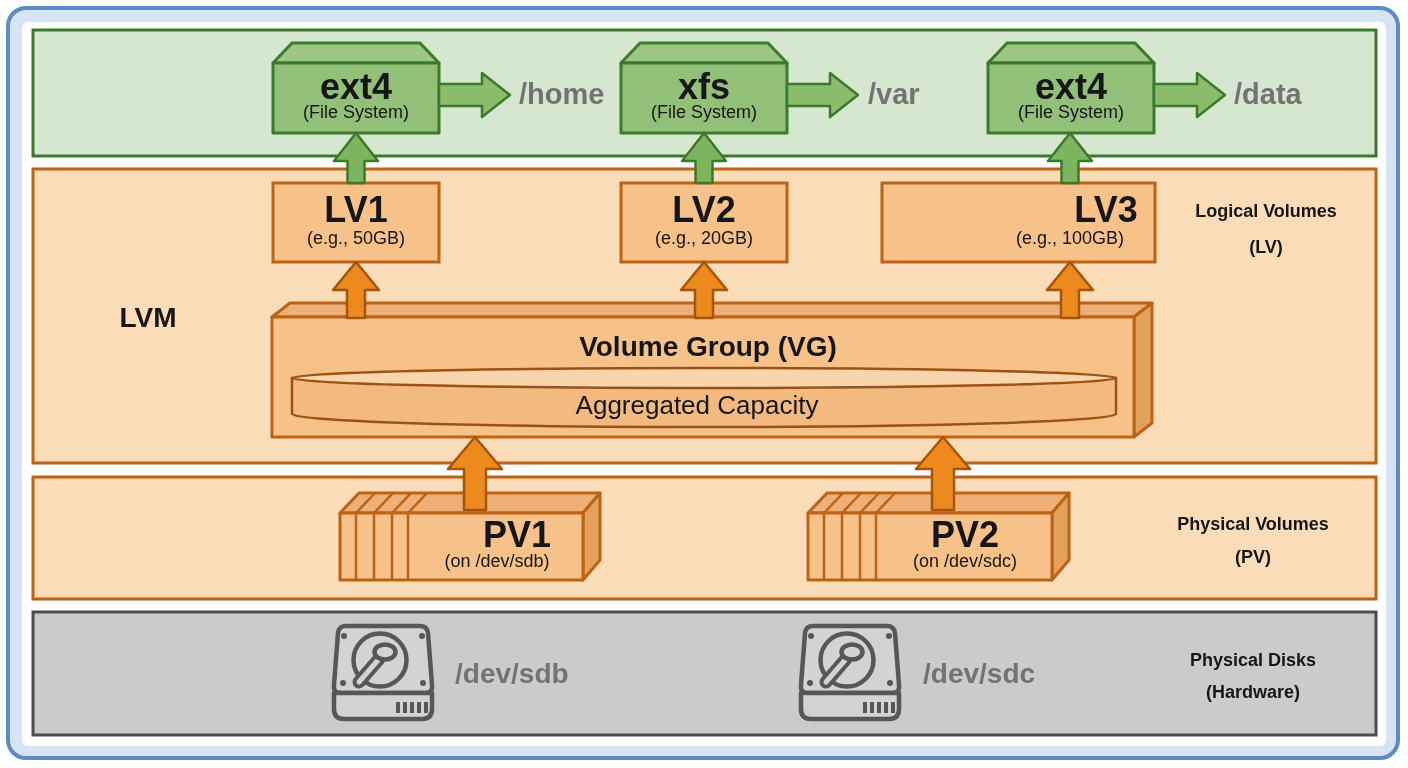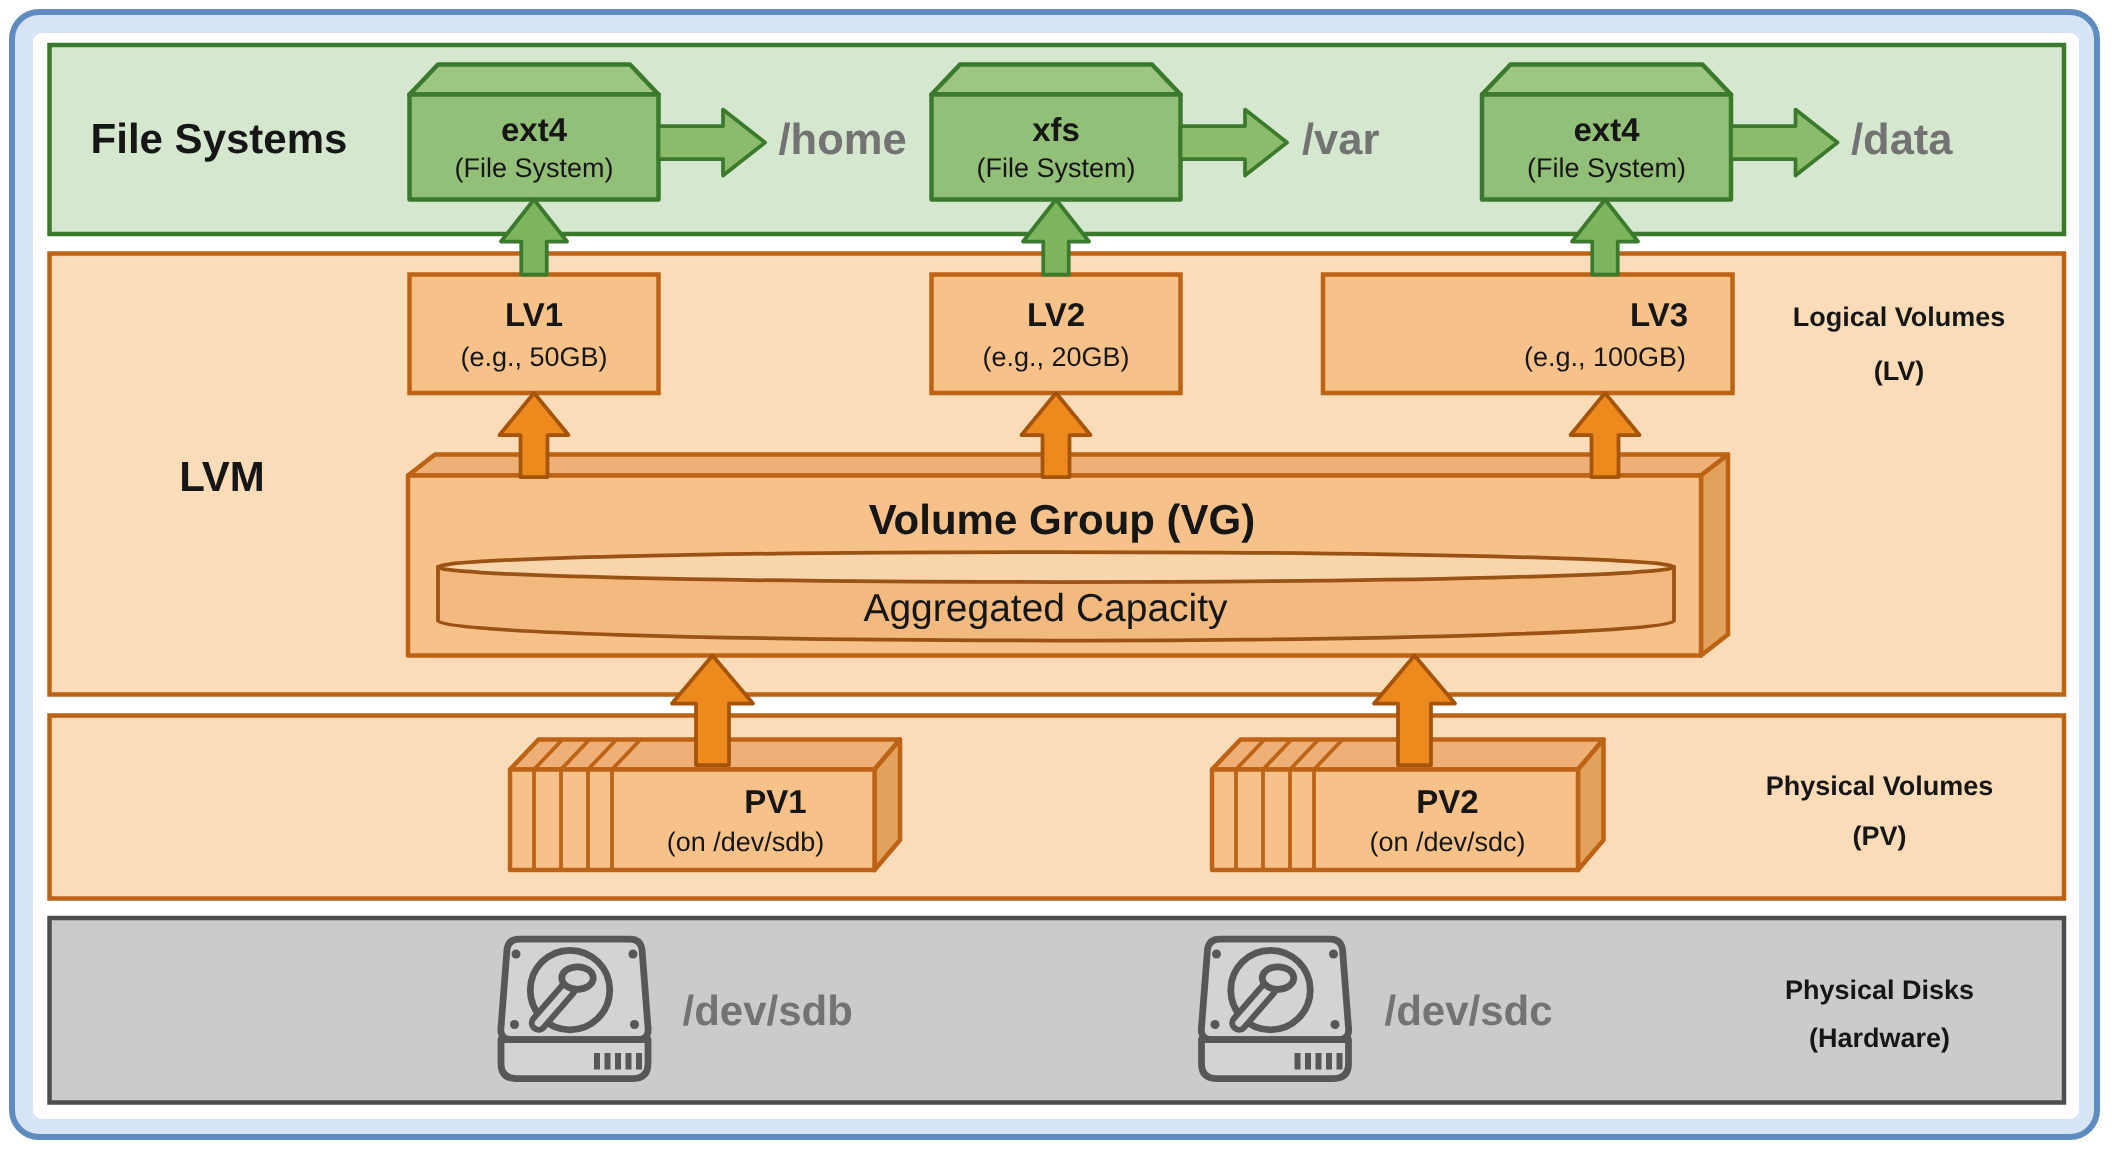--- a/index.html
+++ b/index.html
@@ -9,21 +9,21 @@
          border:4px solid #5f8cc0;border-radius:20px;background:#d7e4f6;}
   #panel{position:absolute;left:22px;top:22px;width:1364px;height:724px;
          background:#ffffff;border-radius:6px;}
   svg#shapes{position:absolute;left:0;top:0;width:1408px;height:768px;}
   .txt{position:absolute;transform:translate(-50%,-50%);white-space:nowrap;
        color:#161616;line-height:1;}
   .txt-left{position:absolute;transform:translate(0,-50%);white-space:nowrap;
        color:#737373;line-height:1;}
   .band-label{font-size:28px;font-weight:700;}
   .side-label{font-size:18px;font-weight:700;}
-  .box-title{font-size:22px;font-weight:700;}
+  .box-title{font-size:36px;font-weight:700;}
   .box-sub{font-size:18px;font-weight:400;}
   .mount{font-size:29px;font-weight:700;}
   .vg-title{font-size:28px;font-weight:700;}
   .agg{font-size:26px;font-weight:400;}
   .disk-label{font-size:28px;font-weight:700;}
 </style>
 </head>
 <body>
 
 <div id="stage">
@@ -127,21 +127,20 @@
     <polygon points="695,318 695,290 681,290 704,262 727,290 713,290 713,318" fill="#ed8a1d" stroke="#a5540a" stroke-width="2.5" stroke-linejoin="round"></polygon>
     <polygon points="1061,318 1061,290 1047,290 1070,262 1093,290 1079,290 1079,318" fill="#ed8a1d" stroke="#a5540a" stroke-width="2.5" stroke-linejoin="round"></polygon>
 
     <polygon points="464,510 464,469 448,469 475,437 502,469 486,469 486,510" fill="#ed8a1d" stroke="#a5540a" stroke-width="2.5" stroke-linejoin="round"></polygon>
     <polygon points="932,510 932,469 916,469 943,437 970,469 954,469 954,510" fill="#ed8a1d" stroke="#a5540a" stroke-width="2.5" stroke-linejoin="round"></polygon>
 
     <use href="#hdd" transform="translate(330,623)"></use>
     <use href="#hdd" transform="translate(797,623)"></use>
   </svg>
 
-  <div class="txt band-label" style="left:146px;top:93px;">File Systems</div>
 
   <div class="txt box-title" style="left:356px;top:87px;">ext4</div>
   <div class="txt box-sub" style="left:356px;top:112px;">(File System)</div>
   <div class="txt-left mount" style="left:519px;top:94px;">/home</div>
 
   <div class="txt box-title" style="left:704px;top:87px;">xfs</div>
   <div class="txt box-sub" style="left:704px;top:112px;">(File System)</div>
   <div class="txt-left mount" style="left:868px;top:94px;">/var</div>
 
   <div class="txt box-title" style="left:1071px;top:87px;">ext4</div>

